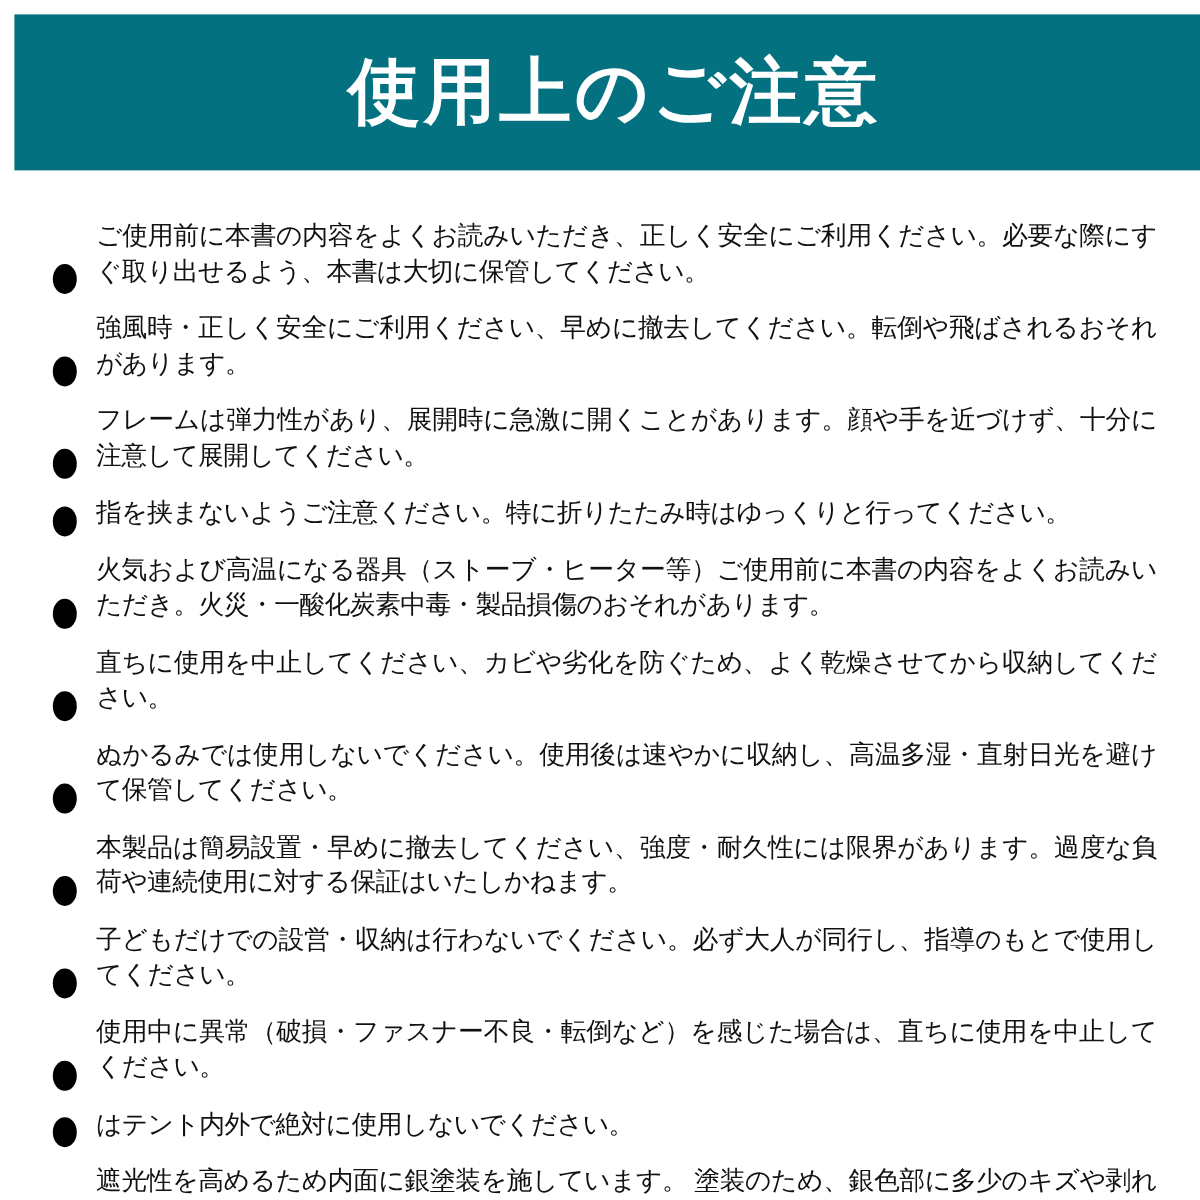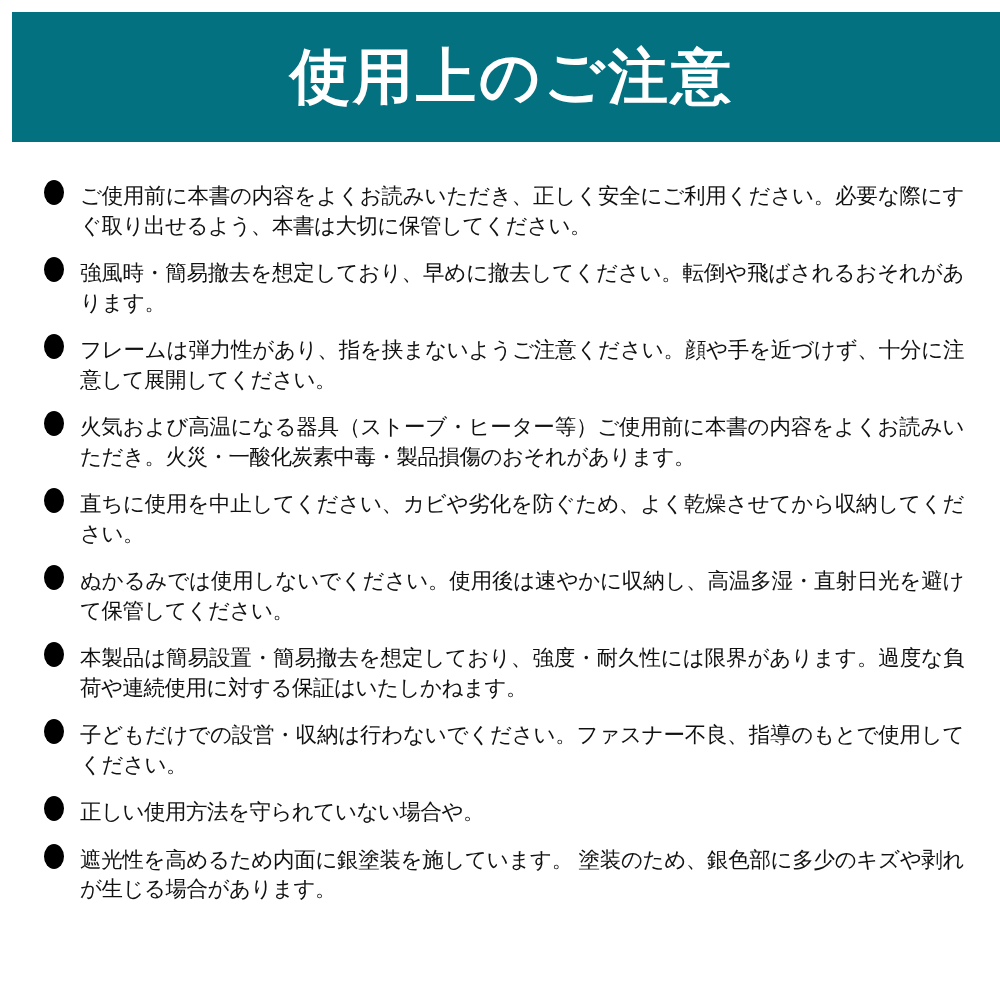--- a/index.html
+++ b/index.html
@@ -28,21 +28,21 @@
       font-weight: bold;
       letter-spacing: 3px;
       line-height: 1;
     }
     .notices {
       list-style: none;
       padding: 32px 32px 0 28px;
     }
     .notice-item {
       display: flex;
-      align-items: flex-start;
+      align-items: flex-end;
       margin-bottom: 2px;
       color: #111111;
       font-size: 21.5px;
       line-height: 29.5px;
       text-align: justify;
     }
     .bullet {
       flex: 0 0 auto;
       width: 20px;
       height: 25px;
@@ -65,49 +65,57 @@
     <h1>使用上のご注意</h1>
   </div>
 
   <ul class="notices">
     <li class="notice-item">
       <span class="bullet"></span>
       <span class="notice-text">ご使用前に本書の内容をよくお読みいただき、正しく安全にご利用ください。必要な際にすぐ取り出せるよう、本書は大切に保管してください。</span>
     </li>
     <li class="notice-item">
       <span class="bullet"></span>
-      <span class="notice-text">強風時・簡易撤去を想定しており、早めに撤去してください。転倒や飛ばされるおそれがあります。</span>
+      <span class="notice-text">強風時・正しく安全にご利用ください、早めに撤去してください。転倒や飛ばされるおそれがあります。</span>
     </li>
     <li class="notice-item">
       <span class="bullet"></span>
-      <span class="notice-text">フレームは弾力性があり、指を挟まないようご注意ください。顔や手を近づけず、十分に注意して展開してください。</span>
+      <span class="notice-text">フレームは弾力性があり、展開時に急激に開くことがあります。顔や手を近づけず、十分に注意して展開してください。</span>
+    </li>
+    <li class="notice-item">
+      <span class="bullet"></span>
+      <span class="notice-text">指を挟まないようご注意ください。特に折りたたみ時はゆっくりと行ってください。</span>
     </li>
     <li class="notice-item">
       <span class="bullet"></span>
       <span class="notice-text">火気および高温になる器具（ストーブ・ヒーター等）ご使用前に本書の内容をよくお読みいただき。火災・一酸化炭素中毒・製品損傷のおそれがあります。</span>
     </li>
     <li class="notice-item">
       <span class="bullet"></span>
       <span class="notice-text">直ちに使用を中止してください、カビや劣化を防ぐため、よく乾燥させてから収納してください。</span>
     </li>
     <li class="notice-item">
       <span class="bullet"></span>
       <span class="notice-text">ぬかるみでは使用しないでください。使用後は速やかに収納し、高温多湿・直射日光を避けて保管してください。</span>
     </li>
     <li class="notice-item">
       <span class="bullet"></span>
-      <span class="notice-text">本製品は簡易設置・簡易撤去を想定しており、強度・耐久性には限界があります。過度な負荷や連続使用に対する保証はいたしかねます。</span>
+      <span class="notice-text">本製品は簡易設置・早めに撤去してください、強度・耐久性には限界があります。過度な負荷や連続使用に対する保証はいたしかねます。</span>
     </li>
     <li class="notice-item">
       <span class="bullet"></span>
-      <span class="notice-text">子どもだけでの設営・収納は行わないでください。ファスナー不良、指導のもとで使用してください。</span>
+      <span class="notice-text">子どもだけでの設営・収納は行わないでください。必ず大人が同行し、指導のもとで使用してください。</span>
     </li>
     <li class="notice-item">
       <span class="bullet"></span>
-      <span class="notice-text">正しい使用方法を守られていない場合や。</span>
+      <span class="notice-text">使用中に異常（破損・ファスナー不良・転倒など）を感じた場合は、直ちに使用を中止してください。</span>
+    </li>
+    <li class="notice-item">
+      <span class="bullet"></span>
+      <span class="notice-text">はテント内外で絶対に使用しないでください。</span>
     </li>
     <li class="notice-item">
       <span class="bullet"></span>
       <span class="notice-text">遮光性を高めるため内面に銀塗装を施しています。 塗装のため、銀色部に多少のキズや剥れが生じる場合があります。</span>
     </li>
 
   </ul>
 
 </div>
 

